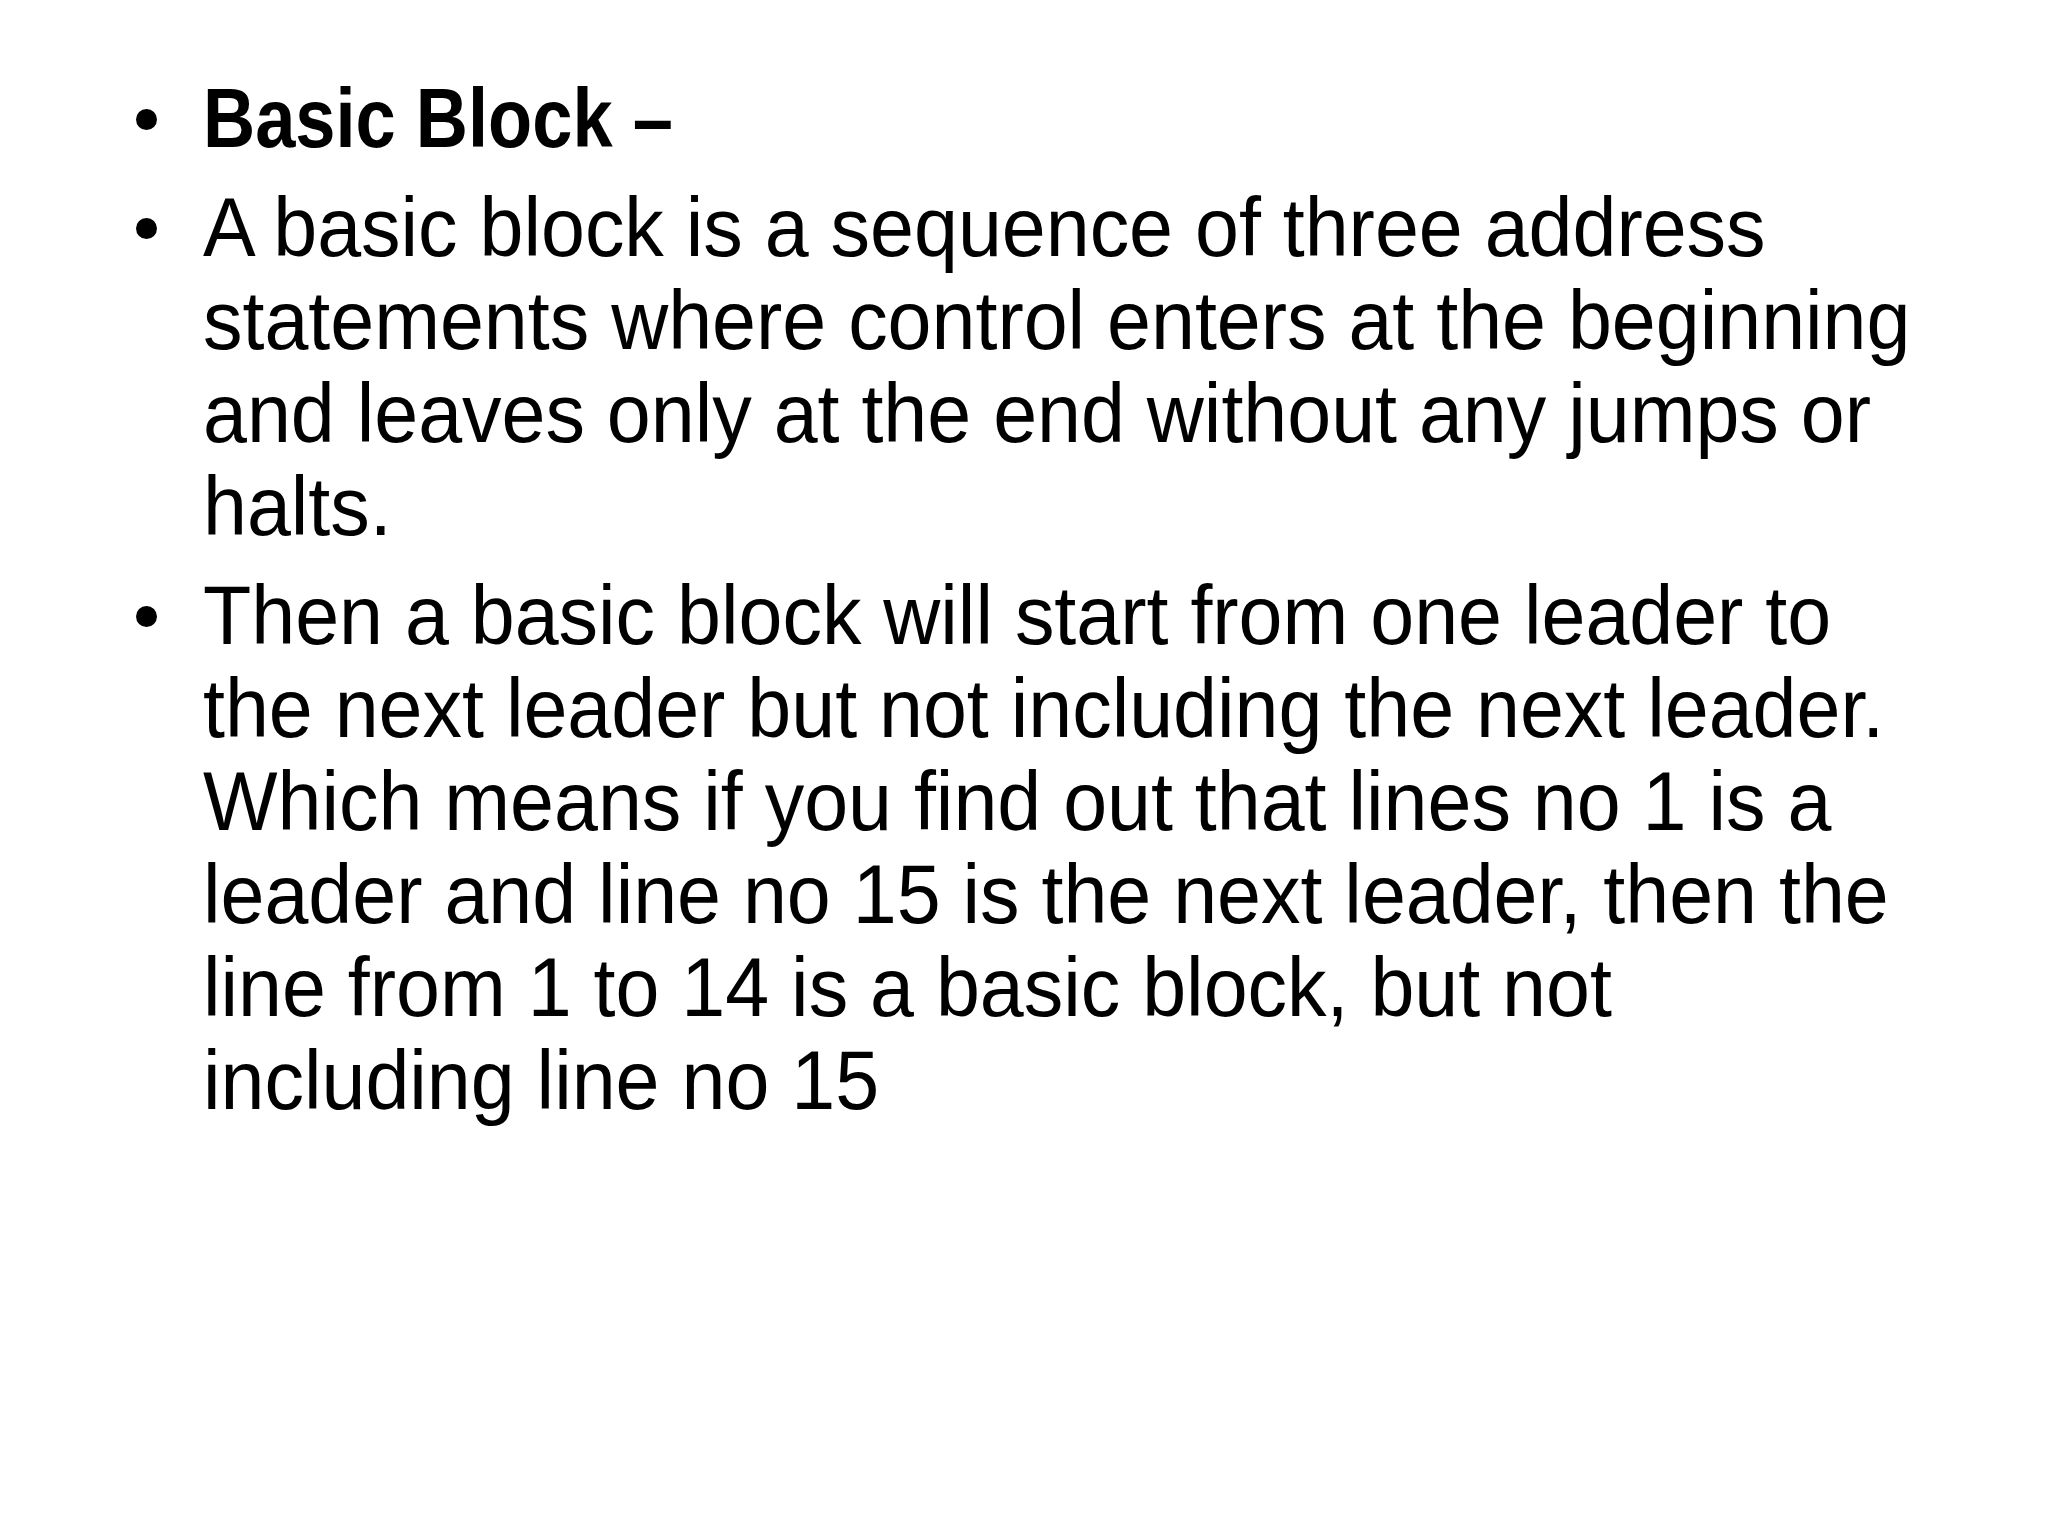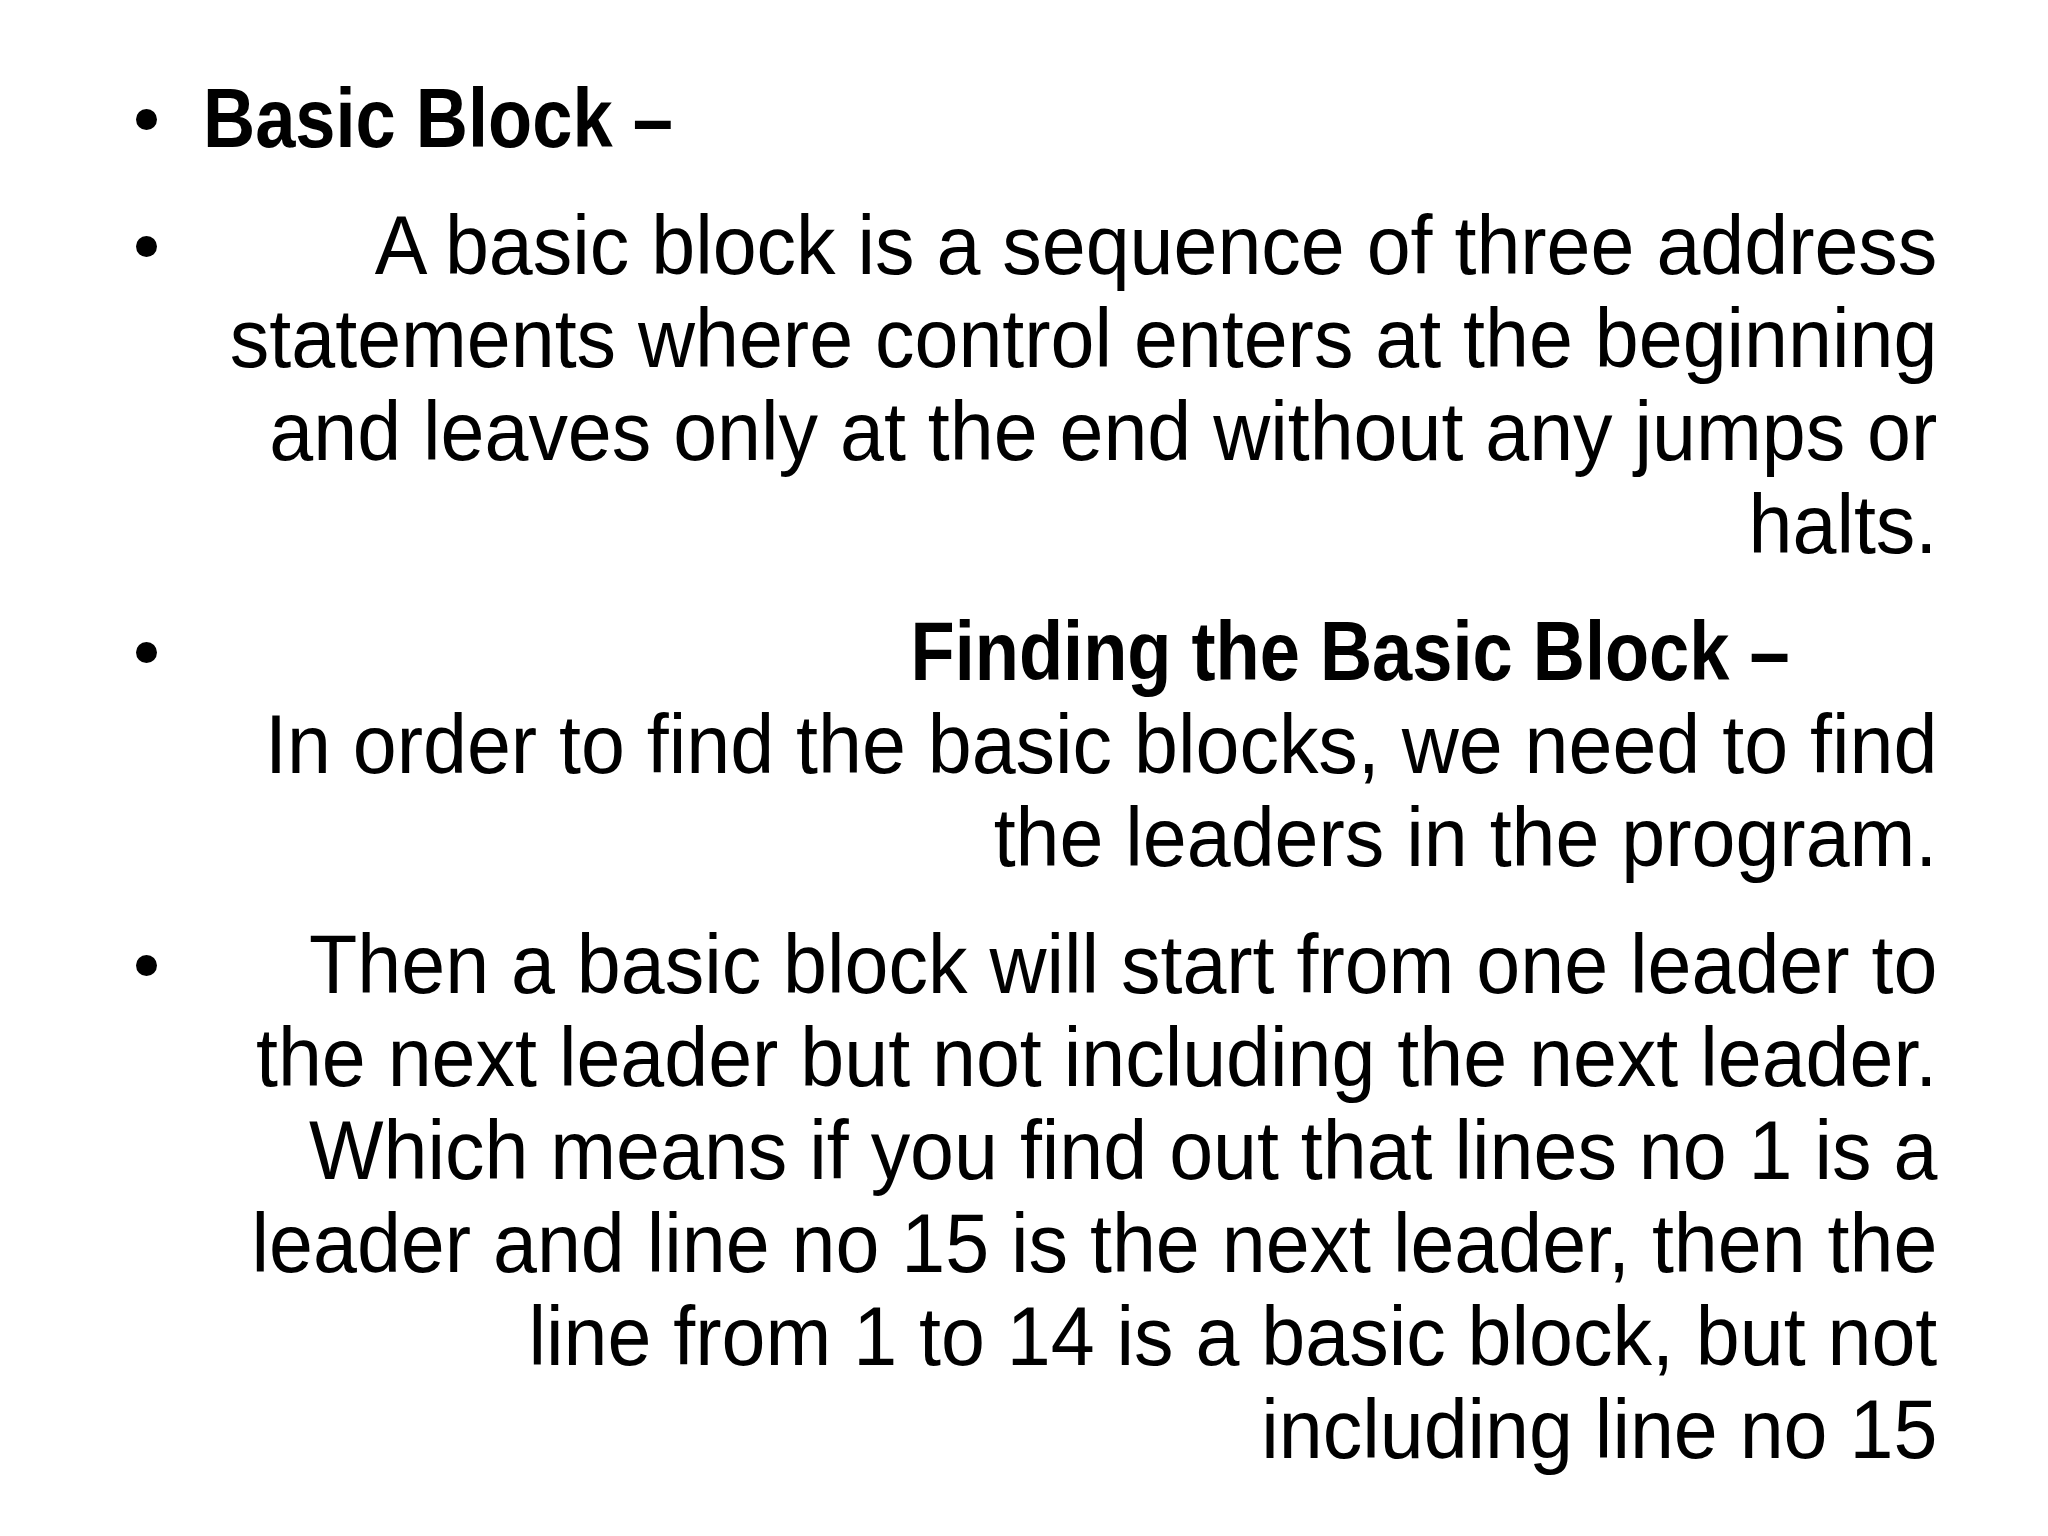--- a/index.html
+++ b/index.html
@@ -25,22 +25,21 @@
     margin: 0;
     padding: 72px 0 0 203px;
   }
   ul.bullet-list > li {
     position: relative;
     font-size: 84px;
     line-height: 93px;
     font-weight: 400;
   }
   ul.bullet-list > li + li {
-    margin-top: 34px;
-    text-align: right;
+    margin-top: 16px;
   }
   ul.bullet-list > li::before {
     content: "";
     position: absolute;
     left: -67px;
     top: 37px;
     width: 21px;
     height: 21px;
     border-radius: 50%;
     background: #000000;
@@ -65,25 +64,20 @@
       <div class="line bold">Basic Block –</div>
     </li>
 
     <li>
       <div class="line">A basic block is a sequence of three address</div>
       <div class="line">statements where control enters at the beginning</div>
       <div class="line">and leaves only at the end without any jumps or</div>
       <div class="line">halts.</div>
     </li>
 
-    <li>
-      <div class="line bold">Finding the Basic Block –</div>
-      <div class="line">In order to find the basic blocks, we need to find</div>
-      <div class="line">the leaders in the program.</div>
-    </li>
 
     <li>
       <div class="line">Then a basic block will start from one leader to</div>
       <div class="line">the next leader but not including the next leader.</div>
       <div class="line">Which means if you find out that lines no 1 is a</div>
       <div class="line">leader and line no 15 is the next leader, then the</div>
       <div class="line">line from 1 to 14 is a basic block, but not</div>
       <div class="line">including line no 15</div>
     </li>
 

